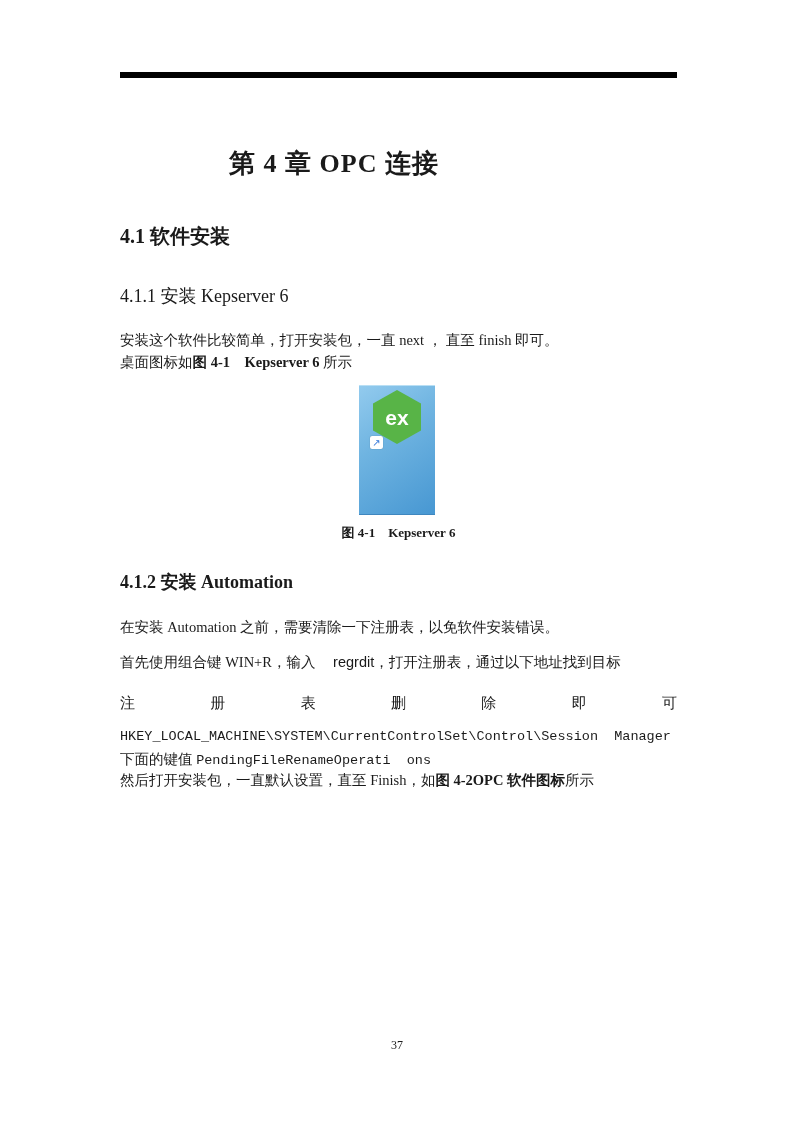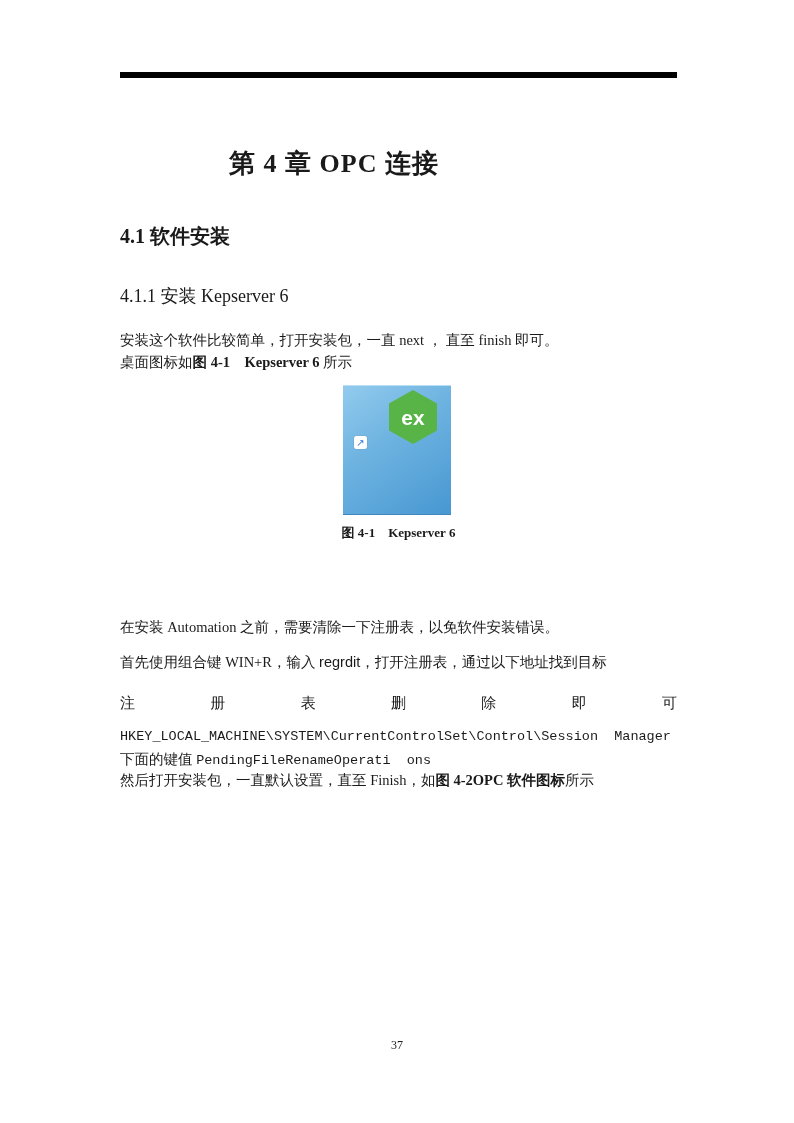--- a/index.html
+++ b/index.html
@@ -38,20 +38,21 @@
     font-size:14.5px;line-height:21.5px;
   }
   .p1{top:330px;}
   .p2{top:617px;}
   .p3{top:652px;}
   .p6{top:749px;}
   .p7{top:770px;}
   .alt{
     font-family:"Liberation Sans","DejaVu Sans",sans-serif;
     font-size:14.5px;
+    margin-left:14px;
   }
   .spread{
     position:absolute;left:120px;top:694px;width:557px;
     display:flex;justify-content:space-between;
     font-size:15px;
   }
   .mono{
     position:absolute;left:120px;top:729px;width:580px;margin:0;
     font-family:"Liberation Mono","DejaVu Sans Mono",monospace;
     font-size:13.5px;white-space:pre;
@@ -61,21 +62,20 @@
     font-size:13.5px;white-space:pre-wrap;
   }
   .figure-wrap{
     position:absolute;left:0;top:385px;width:794px;
     display:flex;justify-content:center;
   }
   .desktop-icon{
     position:relative;width:76px;height:130px;
     background:linear-gradient(145deg,#93cbee 0%,#6fb4e1 40%,#4797d2 100%);
     box-shadow:inset 0 1px 0 #b9dff4, inset 0 -1px 0 #3f87bf;
-    padding-left:32px;
   }
   .hex{
     position:relative;width:48px;height:54px;margin:5px auto 0;
     background:#58b447;
     clip-path:polygon(50% 0%,100% 25%,100% 75%,50% 100%,0% 75%,0% 25%);
     display:flex;align-items:center;justify-content:center;
     color:#ffffff;font-family:"Liberation Sans","DejaVu Sans",sans-serif;
     font-weight:bold;font-size:21px;line-height:1;
   }
   .shortcut{
@@ -124,20 +124,21 @@
         <span>ex</span>
       </div>
       <div class="shortcut">
         <span>↗</span>
       </div>
     </div>
   </div>
 
   <div class="fig-caption">图 4-1　Kepserver 6</div>
 
+  <h3 class="h412">4.1.2 安装 Automation</h3>
 
   <p class="body p2">在安装 Automation 之前，需要清除一下注册表，以免软件安装错误。</p>
 
   <p class="body p3"><span>首先使用组合键 WIN+R，输入 </span><span class="alt">regrdit，打开注册表，通过以下地址找到目标</span></p>
 
   <div class="spread">
     <span>注</span>
     <span>册</span>
     <span>表</span>
     <span>删</span>

